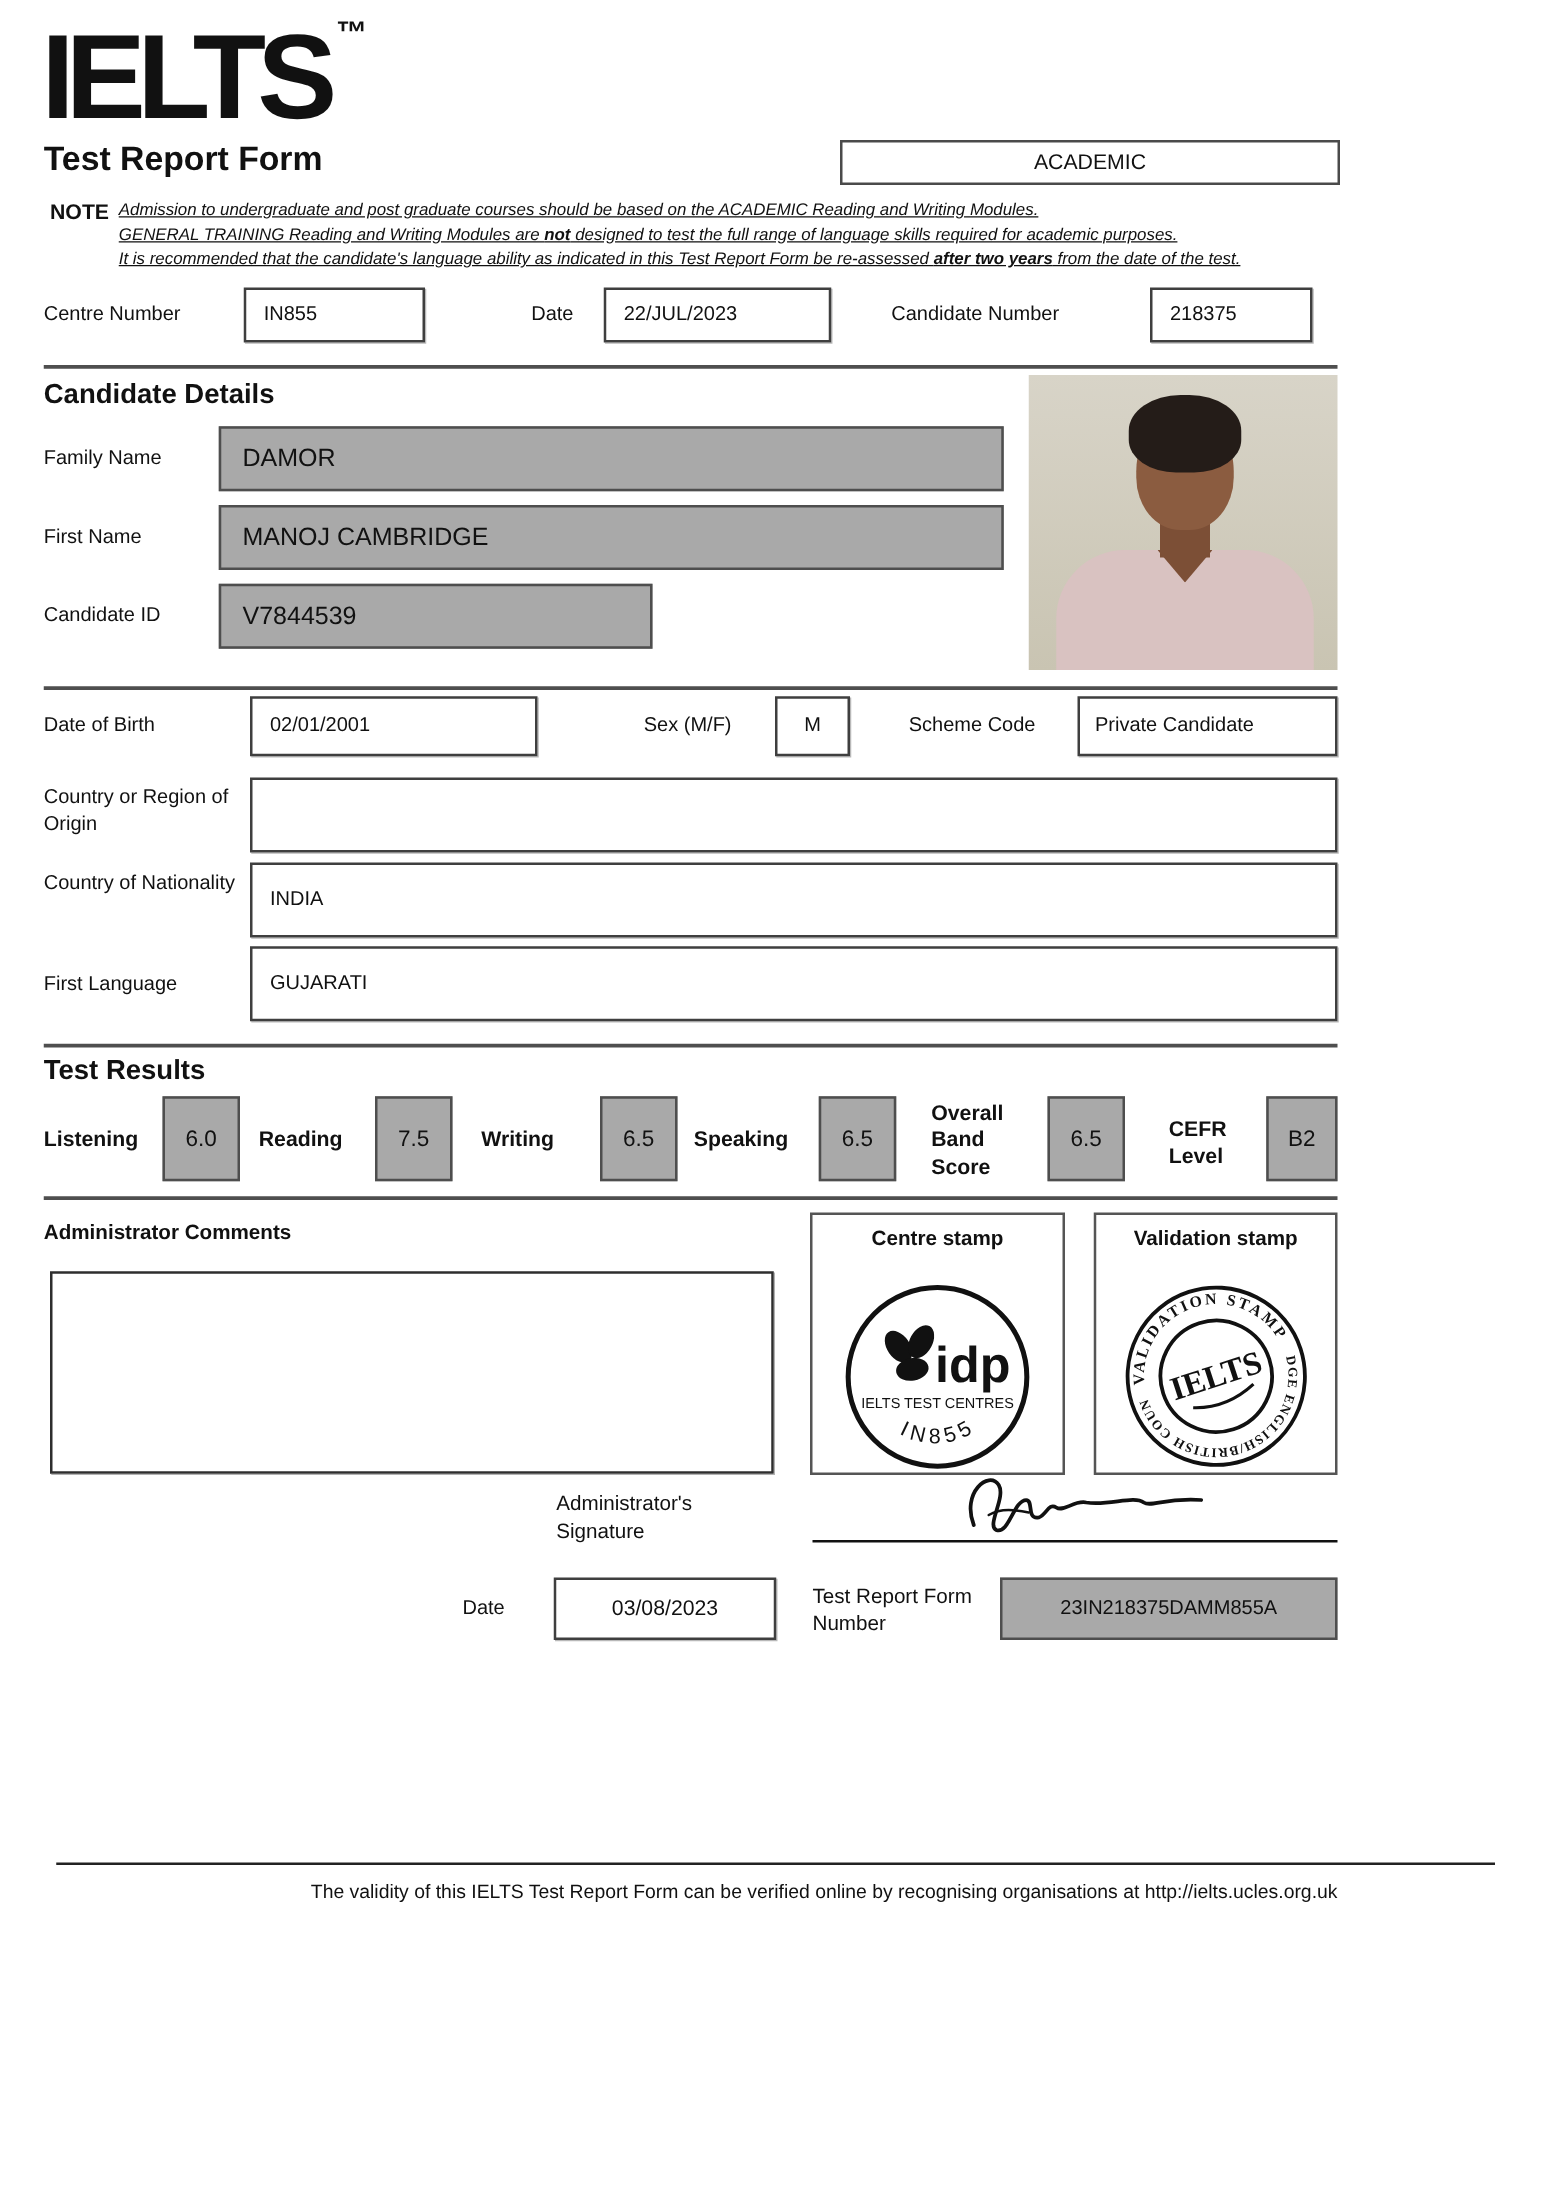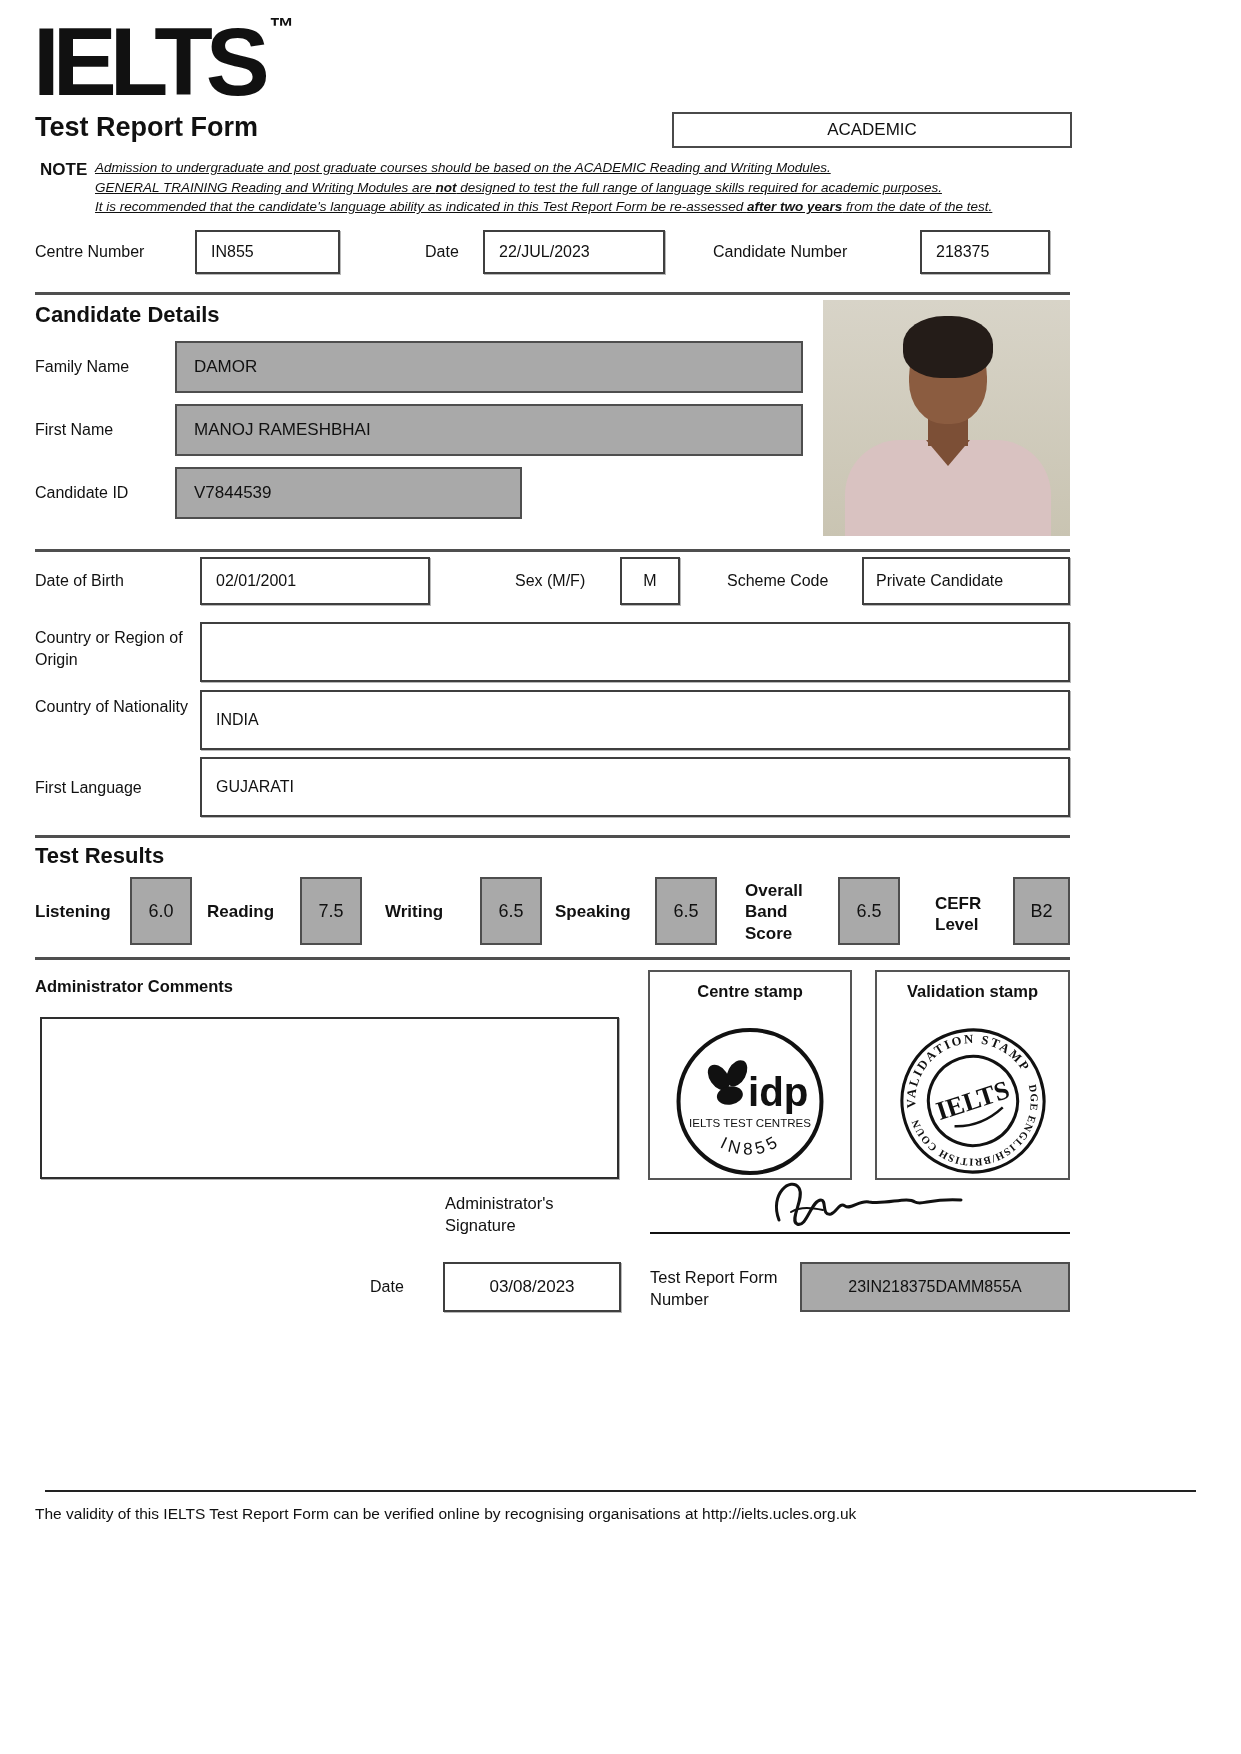--- a/index.html
+++ b/index.html
@@ -21,21 +21,21 @@
     display:flex;align-items:center;justify-content:center;font-size:17px;}
   .note{position:absolute;left:40px;top:158px;width:1040px;}
   .note-label{position:absolute;left:0;top:2px;font-size:17px;font-weight:bold;}
   .note-text{margin-left:55px;font-style:italic;font-size:13.5px;line-height:1.45;text-decoration:underline;}
   
   .lbl{position:absolute;font-size:16px;}
   .vcenter{display:flex;align-items:center;}
   .wbox{position:absolute;background:#fff;border:2px solid var(--box-border);box-shadow:1px 1px 0 rgba(0,0,0,.28);
     display:flex;align-items:center;font-size:16px;padding-left:14px;box-sizing:border-box;}
   .gbox{position:absolute;background:var(--gray-field);border:2px solid #4e4e4e;
-    display:flex;align-items:center;font-size:17px;padding-left:17px;box-sizing:border-box;}
+    display:flex;align-items:center;font-size:20px;padding-left:17px;box-sizing:border-box;}
   .rule{position:absolute;left:35px;width:1035px;border-top:3px solid var(--rule);}
   .sec-title{position:absolute;left:35px;font-size:22px;font-weight:bold;}
   
   .l-centre{left:35px;top:230px;height:44px;}
   .b-centre{left:195px;top:230px;width:145px;height:44px;}
   .l-date1{left:425px;top:230px;height:44px;}
   .b-date1{left:483px;top:230px;width:182px;height:44px;}
   .l-candno{left:713px;top:230px;height:44px;}
   .b-candno{left:920px;top:230px;width:130px;height:44px;}
   .r1{top:292px;} .r2{top:549px;} .r3{top:835px;} .r4{top:957px;}
@@ -86,21 +86,21 @@
   .stamp-title{margin-top:10px;font-size:16.5px;font-weight:bold;}
   .sig-label{position:absolute;left:445px;top:1192px;font-size:16.5px;line-height:1.35;}
   .sig-svg{position:absolute;left:765px;top:1172px;}
   .sig-line{position:absolute;left:650px;top:1232px;width:420px;border-top:2px solid #111;}
   .l-date2{left:370px;top:1262px;height:50px;}
   .b-date2{left:443px;top:1262px;width:178px;height:50px;justify-content:center;padding-left:0;font-size:17px;}
   .l-trf{position:absolute;left:650px;top:1266px;font-size:16.5px;line-height:1.35;}
   .b-trf{left:800px;top:1262px;width:270px;height:50px;justify-content:center;padding-left:0;font-size:16px;}
   
   .footer-rule{position:absolute;left:45px;top:1490px;width:1151px;border-top:2px solid #222;}
-  .footer-text{position:absolute;left:35px;top:1505px;width:1035px;text-align:left;font-size:15.5px;}
+  .footer-text{position:absolute;left:35px;top:1505px;width:1035px;text-align:right;font-size:15.5px;}
   b{font-weight:bold;}
 </style>
 </head>
 <body>
 
 <div class="page">
 
   <div class="logo"><span>IELTS</span><span class="tm">™</span></div>
   <div class="form-title">Test Report Form</div>
   <div class="academic-box">
@@ -132,21 +132,21 @@
     <div class="neck"></div>
     <div class="collar"></div>
     <div class="face"></div>
     <div class="hair"></div>
   </div>
 
   <div class="lbl vcenter l-family">Family Name</div>
   <div class="gbox b-family">DAMOR</div>
 
   <div class="lbl vcenter l-first">First Name</div>
-  <div class="gbox b-first">MANOJ RAMESHBHAI</div>
+  <div class="gbox b-first">MANOJ CAMBRIDGE</div>
 
   <div class="lbl vcenter l-candid">Candidate ID</div>
   <div class="gbox b-candid">V7844539</div>
 
   <div class="rule r2"></div>
 
   <div class="lbl vcenter l-dob">Date of Birth</div>
   <div class="wbox b-dob">02/01/2001</div>
   <div class="lbl vcenter l-sex">Sex (M/F)</div>
   <div class="wbox b-sex">M</div>

